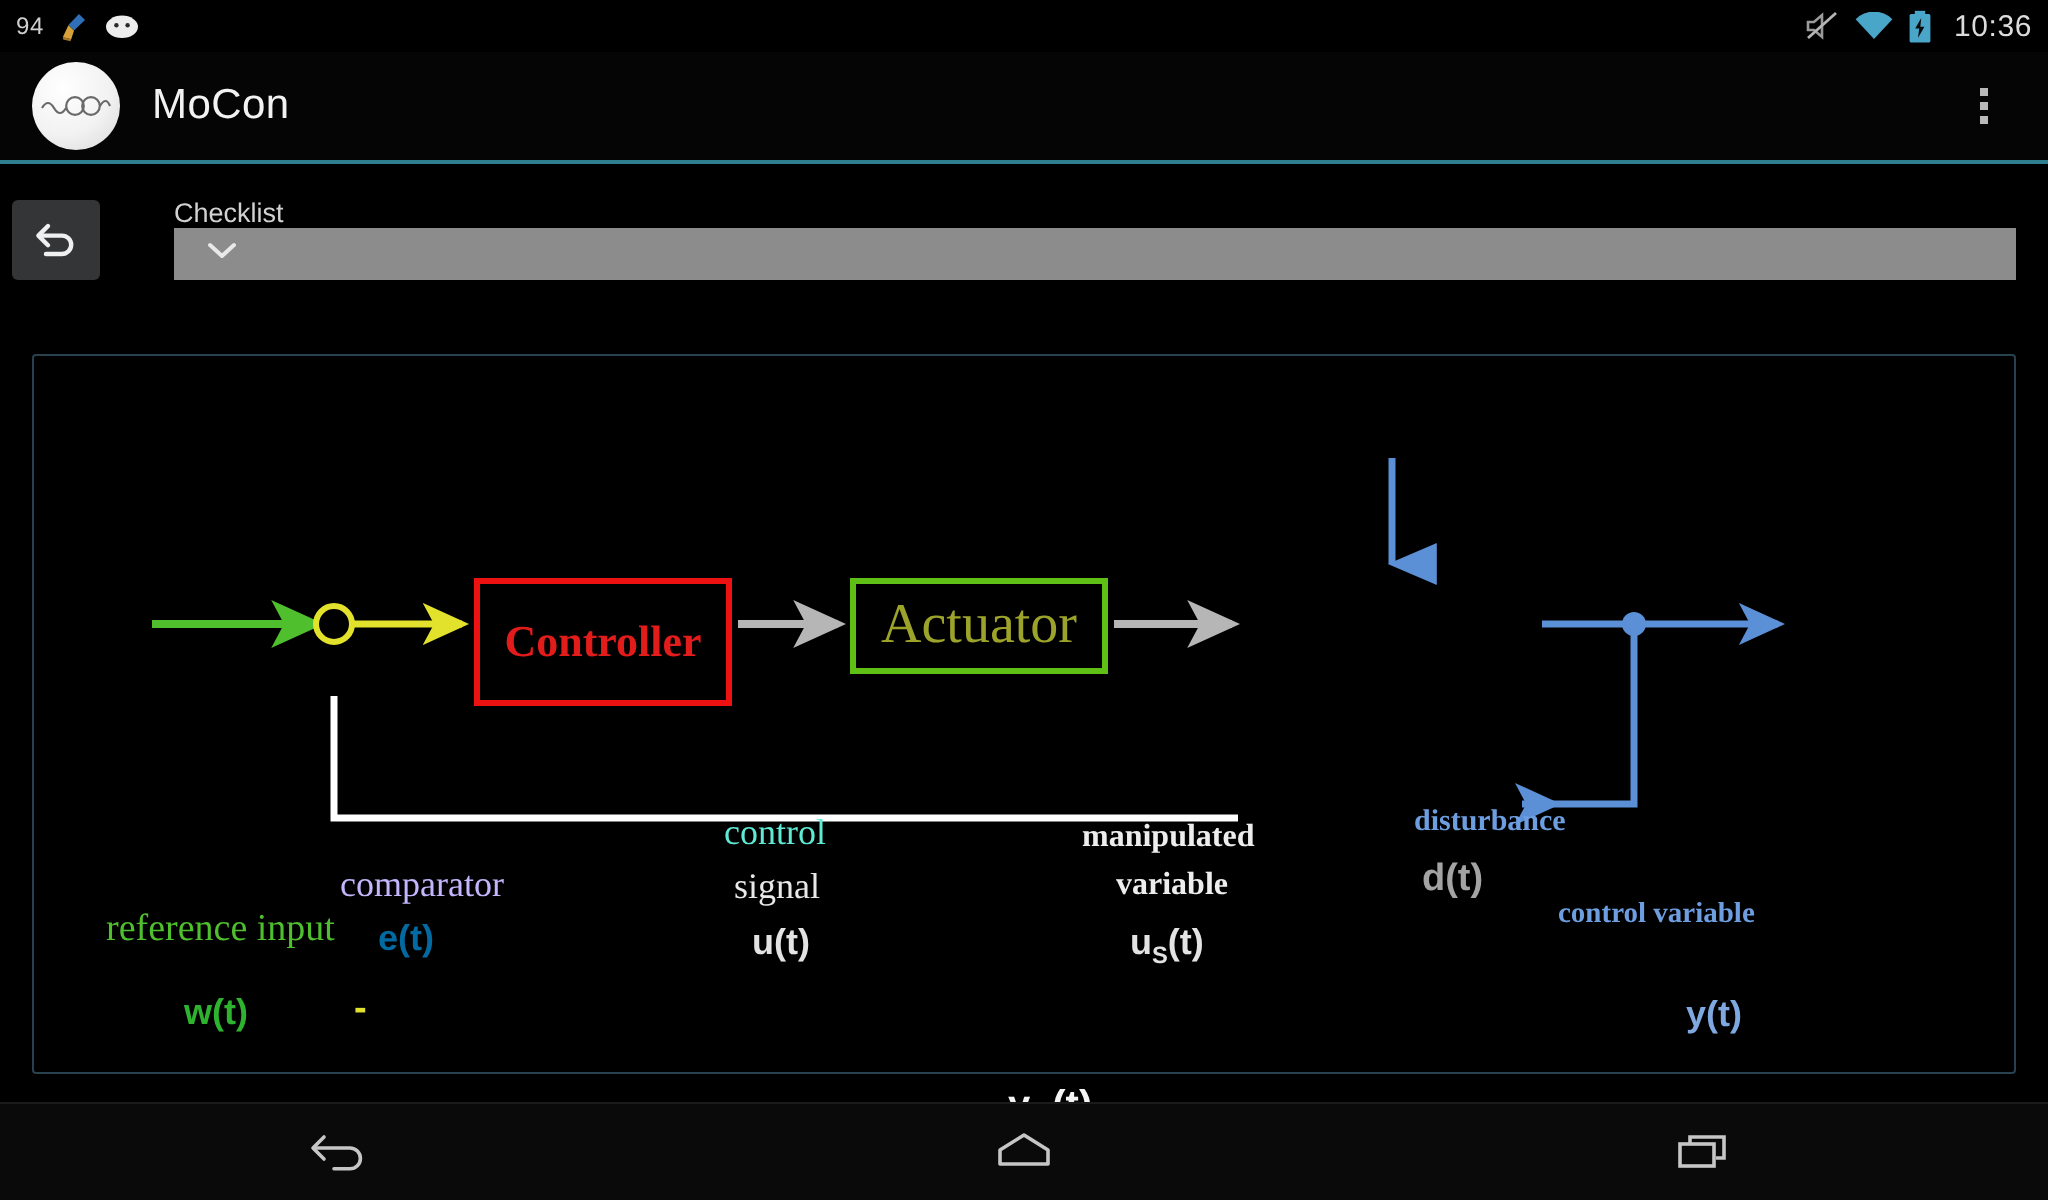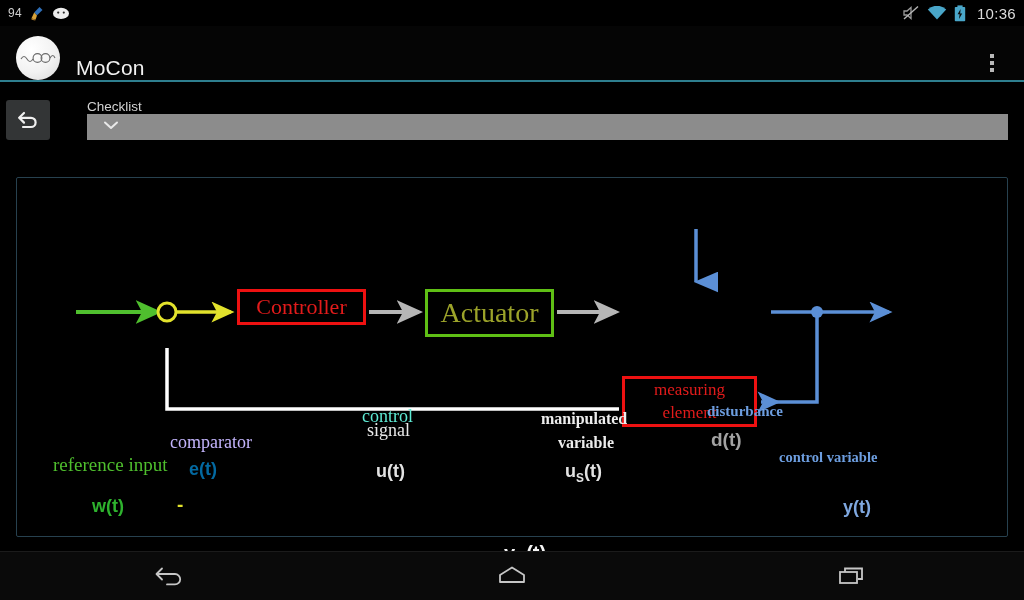--- a/index.html
+++ b/index.html
@@ -20,21 +20,21 @@
   }
   .sb-left, .sb-right { display: flex; align-items: center; gap: 7px; }
   .sb-num { font-size: 12px; color: #cfcfcf; letter-spacing: .3px; }
   .sb-clock { font-size: 15px; color: #dcdcdc; letter-spacing: .3px; margin-left: 4px; }
   .sb-ico { display: block; }
 
   
   .appbar {
     position: absolute; left: 0; top: 26px; width: 1024px; height: 56px;
     background: #050505;
-    display: flex; align-items: flex-end; padding: 0 10px;
+    display: flex; align-items: center; padding: 0 10px;
     border-bottom: 2px solid #2e7f8f;
   }
   .logo {
     width: 44px; height: 44px; border-radius: 50%;
     background: radial-gradient(circle at 35% 30%, #ffffff 0%, #f2f2f2 55%, #d8d8d8 100%);
     display: flex; align-items: center; justify-content: center;
     margin-left: 6px; flex: 0 0 auto;
   }
   .app-title { color: #f2f2f2; font-size: 21px; margin-left: 16px; letter-spacing: .2px; }
   .overflow {
@@ -65,41 +65,41 @@
   }
   .dg { position: absolute; left: 0; top: 0; width: 992px; height: 360px; }
 
   
   .blk {
     position: absolute; display: flex; align-items: center; justify-content: center;
     flex-direction: column;
     font-family: "Liberation Serif", serif;
     background: #000;
   }
-  .blk-controller { left: 220px; top: 111px; width: 129px; height: 36px;
-    border: 3px solid #ee1111; color: #e21b1b; font-size: 22px; }
+  .blk-controller { left: 220px; top: 111px; width: 129px; height: 64px;
+    border: 3px solid #ee1111; color: #e21b1b; font-size: 22px; font-weight: bold; }
   .blk-actuator { left: 408px; top: 111px; width: 129px; height: 48px;
     border: 3px solid #5fbf15; color: #9ca32a; font-size: 28px; }
   .blk-plant { left: 604px; top: 111px; width: 150px; height: 47px;
     border: 2px solid #5b8fd6; color: #7fa8e0; font-size: 17px; }
   .blk-meas { left: 605px; top: 198px; width: 135px; height: 51px;
     border: 3px solid #ee1111; color: #e21b1b; font-size: 17px; line-height: 1.3; }
 
   
   .lb { position: absolute; white-space: nowrap; }
   .serif { font-family: "Liberation Serif", serif; }
   .sans { font-family: "Liberation Sans", sans-serif; font-weight: bold; }
 
   .t-refinput { left: 36px; top: 276px; color: #4fbf2e; font-size: 19px; }
   .t-wt       { left: 75px; top: 318px; color: #2eb32e; font-size: 18px; }
   .t-compar   { left: 153px; top: 254px; color: #c4b5fd; font-size: 18px; }
   .t-et       { left: 172px; top: 281px; color: #0369a1; font-size: 18px; }
   .t-minus    { left: 160px; top: 316px; color: #e2e22c; font-size: 19px; }
   .t-ctrl1    { left: 345px; top: 228px; color: #5eead4; font-size: 18px; }
-  .t-ctrl2    { left: 350px; top: 242px; color: #e8e8e8; font-size: 18px; }
+  .t-ctrl2    { left: 350px; top: 255px; color: #e8e8e8; font-size: 18px; }
   .t-ut       { left: 359px; top: 283px; color: #e3e3e3; font-size: 18px; }
   .t-manip1   { left: 524px; top: 232px; color: #ededed; font-size: 16px; font-weight: bold; }
   .t-manip2   { left: 541px; top: 256px; color: #ededed; font-size: 16px; font-weight: bold; }
   .t-ust      { left: 548px; top: 283px; color: #e3e3e3; font-size: 18px; }
   .t-dist     { left: 690px; top: 225px; color: #6d9ee0; font-size: 15px; font-weight: bold; }
   .t-dt       { left: 694px; top: 251px; color: #a3a3a3; font-size: 19px; }
   .t-ctrlvar  { left: 762px; top: 271px; color: #6d9ee0; font-size: 14.5px; font-weight: bold; }
   .t-yt       { left: 826px; top: 319px; color: #7fa8e0; font-size: 18px; }
   .t-feedback { left: 264px; top: 373px; color: #f0f0f0; font-size: 16px; font-weight: bold; }
   .t-ymt      { left: 487px; top: 364px; color: #f4f4f4; font-size: 20px; }
@@ -225,24 +225,20 @@
       <polyline points="800,134 800,224 744,224" fill="none" stroke="#5b8fd6" stroke-width="3.5" marker-end="url(#abl)"></polyline>
 
       <polyline points="602,231 150,231 150,170" fill="none" stroke="#ffffff" stroke-width="3.5"></polyline>
     </svg>
 
     <div class="blk blk-controller">
       <span>Controller</span>
     </div>
     <div class="blk blk-actuator">
       <span>Actuator</span>
-    </div>
-    <div class="blk blk-meas">
-      <span>measuring</span>
-      <span>element</span>
     </div>
 
     <div class="lb serif t-refinput">reference input</div>
     <div class="lb sans t-wt">w(t)</div>
     <div class="lb serif t-compar">comparator</div>
     <div class="lb sans t-et">e(t)</div>
     <div class="lb sans t-minus">-</div>
     <div class="lb serif t-ctrl1">control</div>
     <div class="lb serif t-ctrl2">signal</div>
     <div class="lb sans t-ut">u(t)</div>

